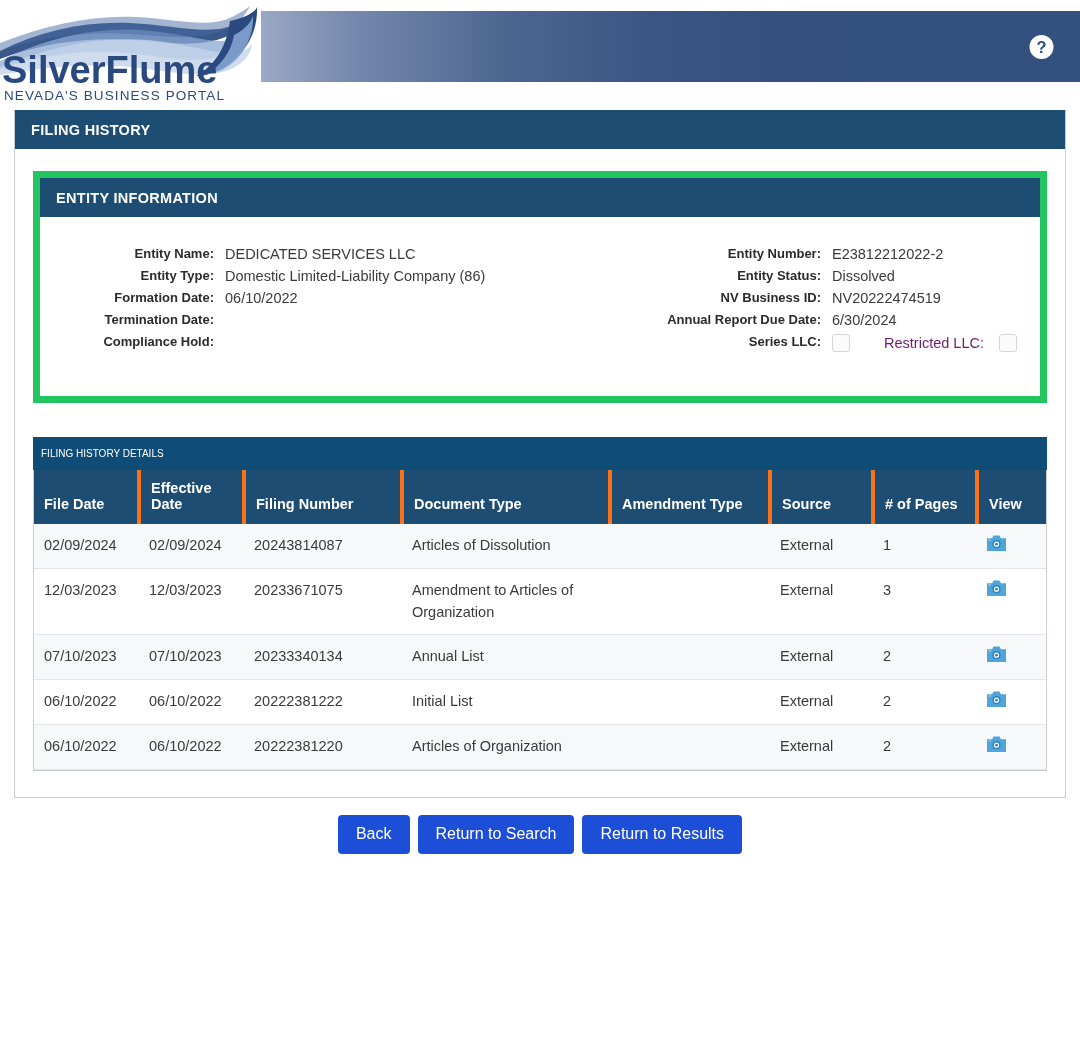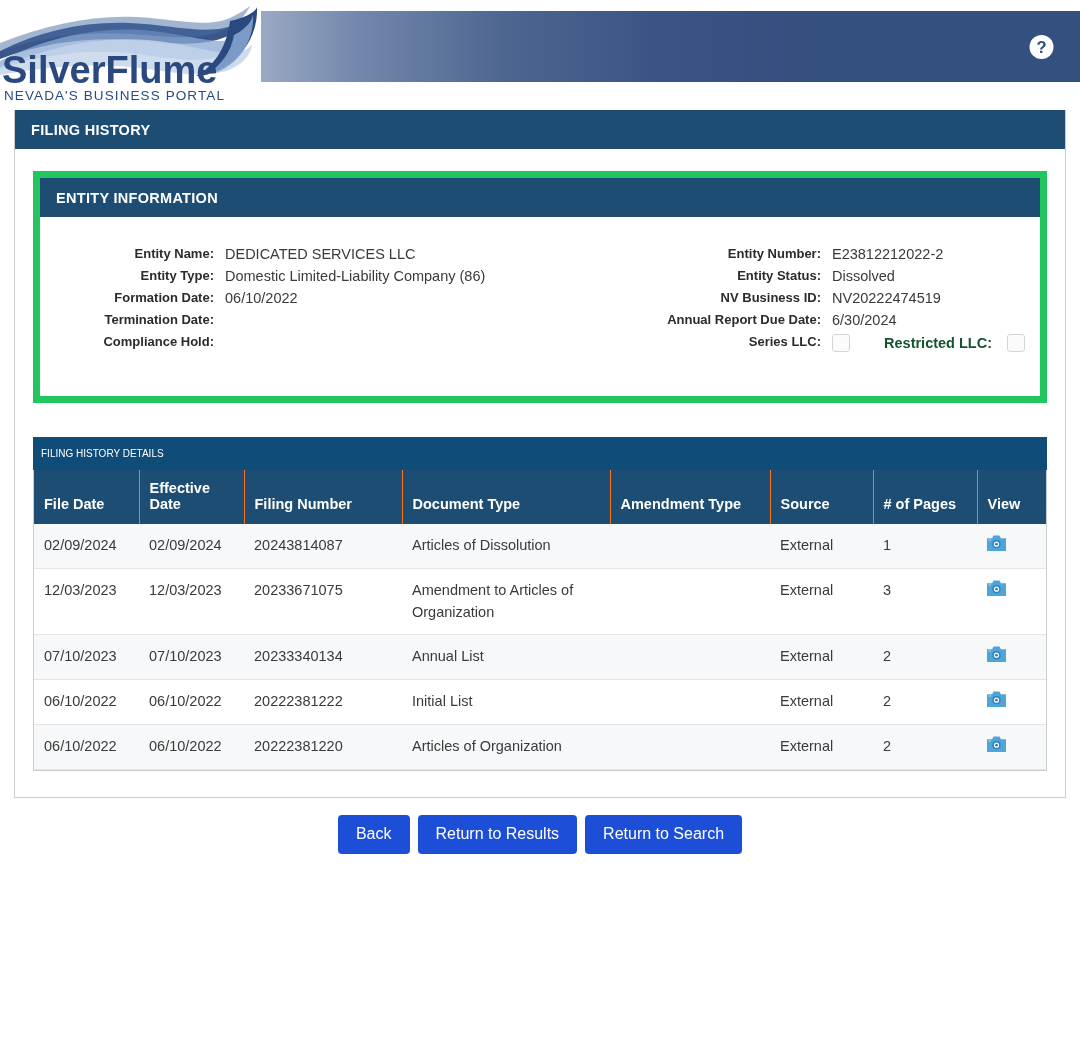--- a/index.html
+++ b/index.html
@@ -100,23 +100,23 @@
   .checkbox-box {
     display: inline-block;
     width: 18px; height: 18px;
     border: 1px solid #d3d6d9;
     border-radius: 3px;
     background: #fbfbfb;
     vertical-align: middle;
     cursor: pointer;
   }
   .inline-label {
-    font-weight: bold;
-    font-size: 14.5px;
-    color: #14532d;
+    font-weight: normal;
+    font-size: 14.5px;
+    color: #701a75;
     white-space: nowrap;
     padding: 0 11px 0 30px;
     vertical-align: middle;
   }
 
   
   #filing-details-section { margin-top: 34px; }
   #filing-details-header {
     background: #0f4c78;
     color: #ffffff;
@@ -134,21 +134,21 @@
     font-size: 14px;
   }
   table.grid thead th {
     background: #1d4d72;
     color: #ffffff;
     font-weight: bold;
     font-size: 14.5px;
     text-align: left;
     vertical-align: bottom;
     padding: 10px 10px 12px 10px;
-    border-right: 1px solid #f97316;
+    border-right: 4px solid #f97316;
     height: 52px;
   }
   table.grid thead th:last-child { border-right: none; }
   table.grid tbody td {
     padding: 10px 10px 11px 10px;
     color: #3a3a3a;
     font-size: 14.5px;
     vertical-align: top;
     line-height: 22px;
     border-bottom: 1px solid #e4e6e8;
@@ -378,17 +378,17 @@
           </table>
 
         </div>
       </div>
 
     </div>
   </div>
 
   <div id="footer-buttons">
     <button class="btn">Back</button>
+    <button class="btn">Return to Search</button>
     <button class="btn">Return to Results</button>
-    <button class="btn">Return to Search</button>
   </div>
 
 </div>
 
 </body></html>

